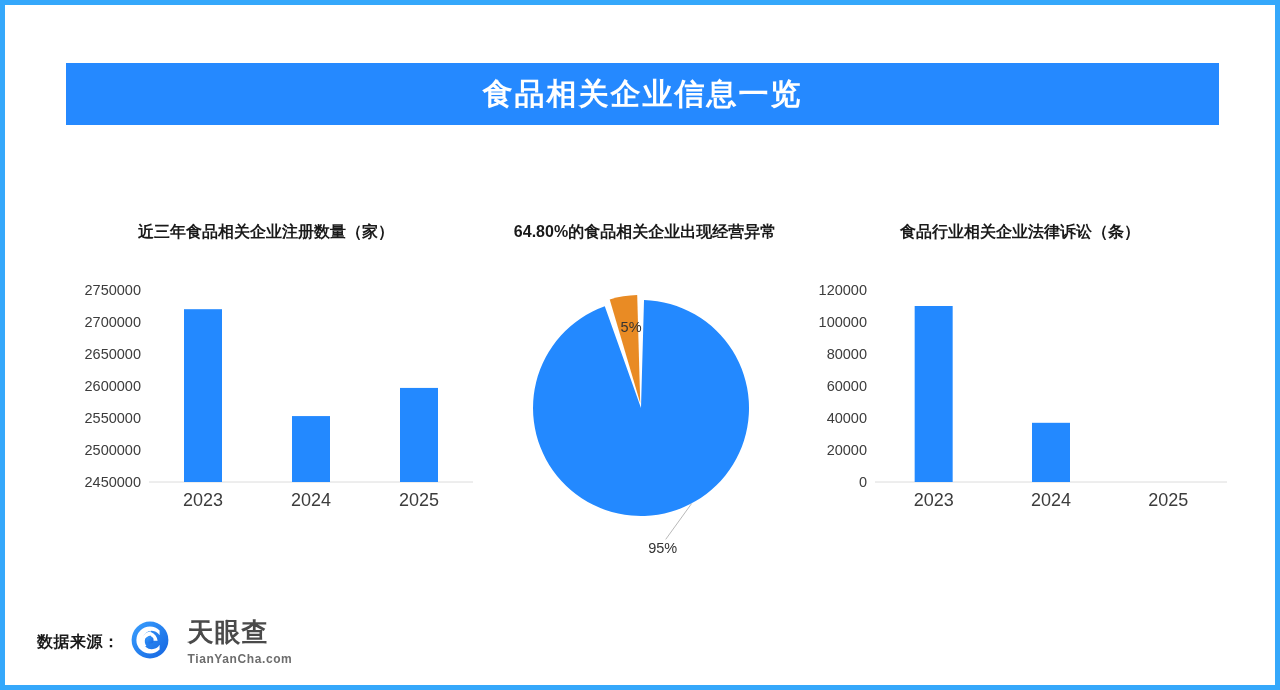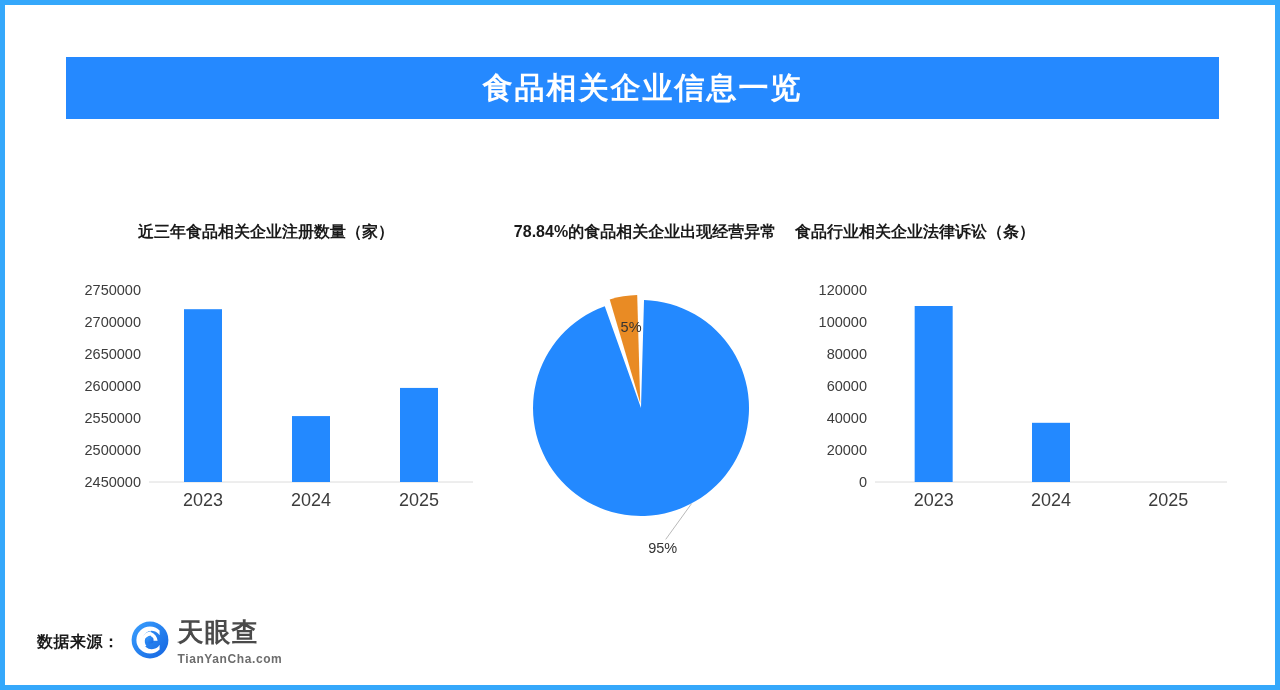--- a/index.html
+++ b/index.html
@@ -18,21 +18,21 @@
     height: 690px;
     box-sizing: border-box;
     background: #ffffff;
     border: 5px solid #35a8fb;
     overflow: hidden;
   }
   
   .banner {
     position: absolute;
     left: 61px;
-    top: 52px;
+    top: 58px;
     width: 1153px;
     height: 62px;
     background: #2589ff;
     display: flex;
     align-items: center;
     justify-content: center;
   }
   .banner-title {
     color: #ffffff;
     font-size: 30px;
@@ -58,21 +58,21 @@
     width: 100%;
     text-align: center;
     font-size: 16px;
     font-weight: 700;
     color: #1a1a1a;
     line-height: 24px;
     white-space: nowrap;
   }
   #panel-0 .panel-title { text-align: center; }
   #panel-1 .panel-title { text-align: center; }
-  #panel-2 .panel-title { text-align: left; }
+  #panel-2 .panel-title { text-align: center; }
 
   .chart-svg {
     position: absolute;
     left: 0;
     top: 0;
   }
   .tick-label {
     font-family: "Liberation Sans", "DejaVu Sans", sans-serif;
     font-size: 14.5px;
     fill: #3c3c3c;
@@ -111,21 +111,21 @@
   .footer-label {
     font-size: 16px;
     font-weight: 700;
     color: #1a1a1a;
     letter-spacing: .5px;
     white-space: nowrap;
   }
   .logo-wrap {
     display: flex;
     align-items: center;
-    gap: 8px;
+    gap: 18px;
   }
   .logo-text-block {
     display: flex;
     flex-direction: column;
     justify-content: center;
     line-height: 1;
   }
   .logo-cn {
     font-size: 26px;
     font-weight: 700;
@@ -165,21 +165,21 @@
         <rect x="143" y="89.19999999999999" width="38" height="172.8" fill="#2389ff"></rect>
         <text x="162" y="286" text-anchor="middle" class="cat-label">2023</text>
         <rect x="251" y="196.07999999999998" width="38" height="65.92" fill="#2389ff"></rect>
         <text x="270" y="286" text-anchor="middle" class="cat-label">2024</text>
         <rect x="359" y="167.92000000000002" width="38" height="94.08" fill="#2389ff"></rect>
         <text x="378" y="286" text-anchor="middle" class="cat-label">2025</text>
       </svg>
   </div>
 
   <div class="panel" id="panel-1">
-    <div class="panel-title">78.84%的食品相关企业出现经营异常</div>
+    <div class="panel-title">64.80%的食品相关企业出现经营异常</div>
     <svg class="chart-svg" id="svg-pie" width="320" height="360" viewBox="0 0 320 360">
         <path d="M156,188 L159.02,80.04 A108,108 0 1 1 119.77,86.26 Z" fill="#2389ff"></path>
         <path d="M155.21782767479885,183.0615582970243 L124.72,79.46 A108,108 0 0 1 152.20,75.10 Z" fill="#e98b24"></path>
         <text x="146.05348367327048" y="112.2589129323464" text-anchor="middle" class="pie-label">5%</text>
         <path d="M206.7,283.4 L180.7,319.4" class="leader-line"></path>
         <text x="177.70292878087622" y="333.3583400287641" text-anchor="middle" class="pie-label">95%</text>
       </svg>
   </div>
 
   <div class="panel" id="panel-2">

